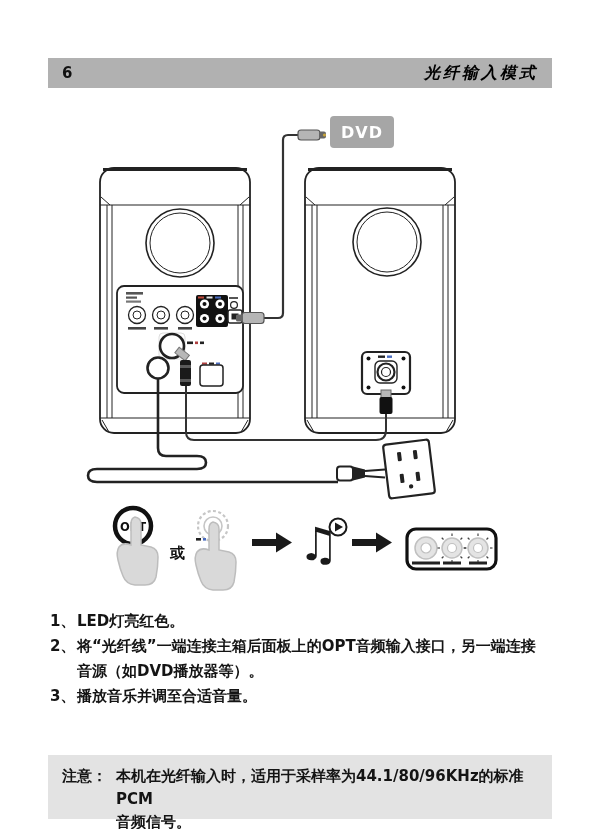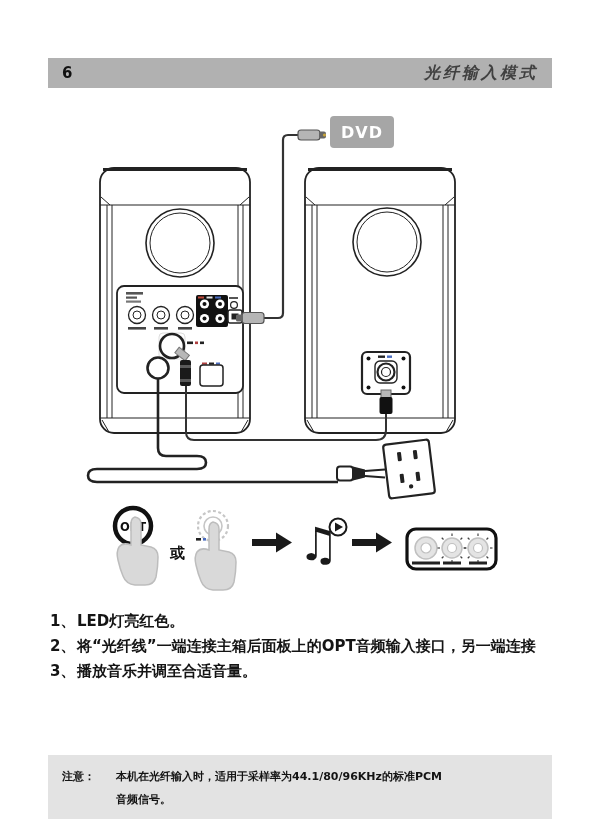--- a/index.html
+++ b/index.html
@@ -6,30 +6,30 @@
   body{
     width:600px;height:829px;position:relative;background:#ffffff;
     overflow:hidden;font-family:"DejaVu Sans","Liberation Sans",sans-serif;
   }
   .header{
     position:absolute;left:48px;top:58px;width:504px;height:30px;
     background:#b1b1b1;display:flex;align-items:center;
     justify-content:space-between;padding:0 14px;box-sizing:border-box;
   }
   .page-num{font-weight:bold;font-size:15px;color:#111;}
-  .title{font-weight:bold;font-style:italic;font-size:16px;letter-spacing:3px;color:#404040;}
+  .title{font-weight:bold;font-style:italic;font-size:16px;letter-spacing:3px;color:#000000;}
   .diagram{position:absolute;left:0;top:95px;width:600px;height:515px;}
   .instructions{position:absolute;left:50px;top:609px;width:508px;color:#141414;}
   .instr-item{display:flex;font-size:15px;font-weight:600;line-height:25px;}
   .marker{width:27px;flex:none;}
   .lines{flex:1;}
   .notebox{
     position:absolute;left:48px;top:755px;width:504px;height:64px;
     background:#e3e3e3;box-sizing:border-box;padding:10px 8px 0 14px;
-    display:flex;font-size:11px;font-weight:600;line-height:23px;color:#141414;
+    display:flex;font-size:15px;font-weight:600;line-height:23px;color:#141414;
   }
   .note-label{width:54px;flex:none;}
   svg text{font-family:"DejaVu Sans","Liberation Sans",sans-serif;}
 </style>
 </head>
 <body>
 
 <div class="header">
   <span class="page-num">6</span>
   <span class="title">光纤输入模式</span>
@@ -283,20 +283,21 @@
   <div class="instr-item">
     <div class="marker">1、</div>
     <div class="lines">
       <div>LED灯亮红色。</div>
     </div>
   </div>
   <div class="instr-item">
     <div class="marker">2、</div>
     <div class="lines">
       <div>将“光纤线”一端连接主箱后面板上的OPT音频输入接口，另一端连接</div>
+      <div>音源（如DVD播放器等）。</div>
     </div>
   </div>
   <div class="instr-item">
     <div class="marker">3、</div>
     <div class="lines">
       <div>播放音乐并调至合适音量。</div>
     </div>
   </div>
 </div>
 

